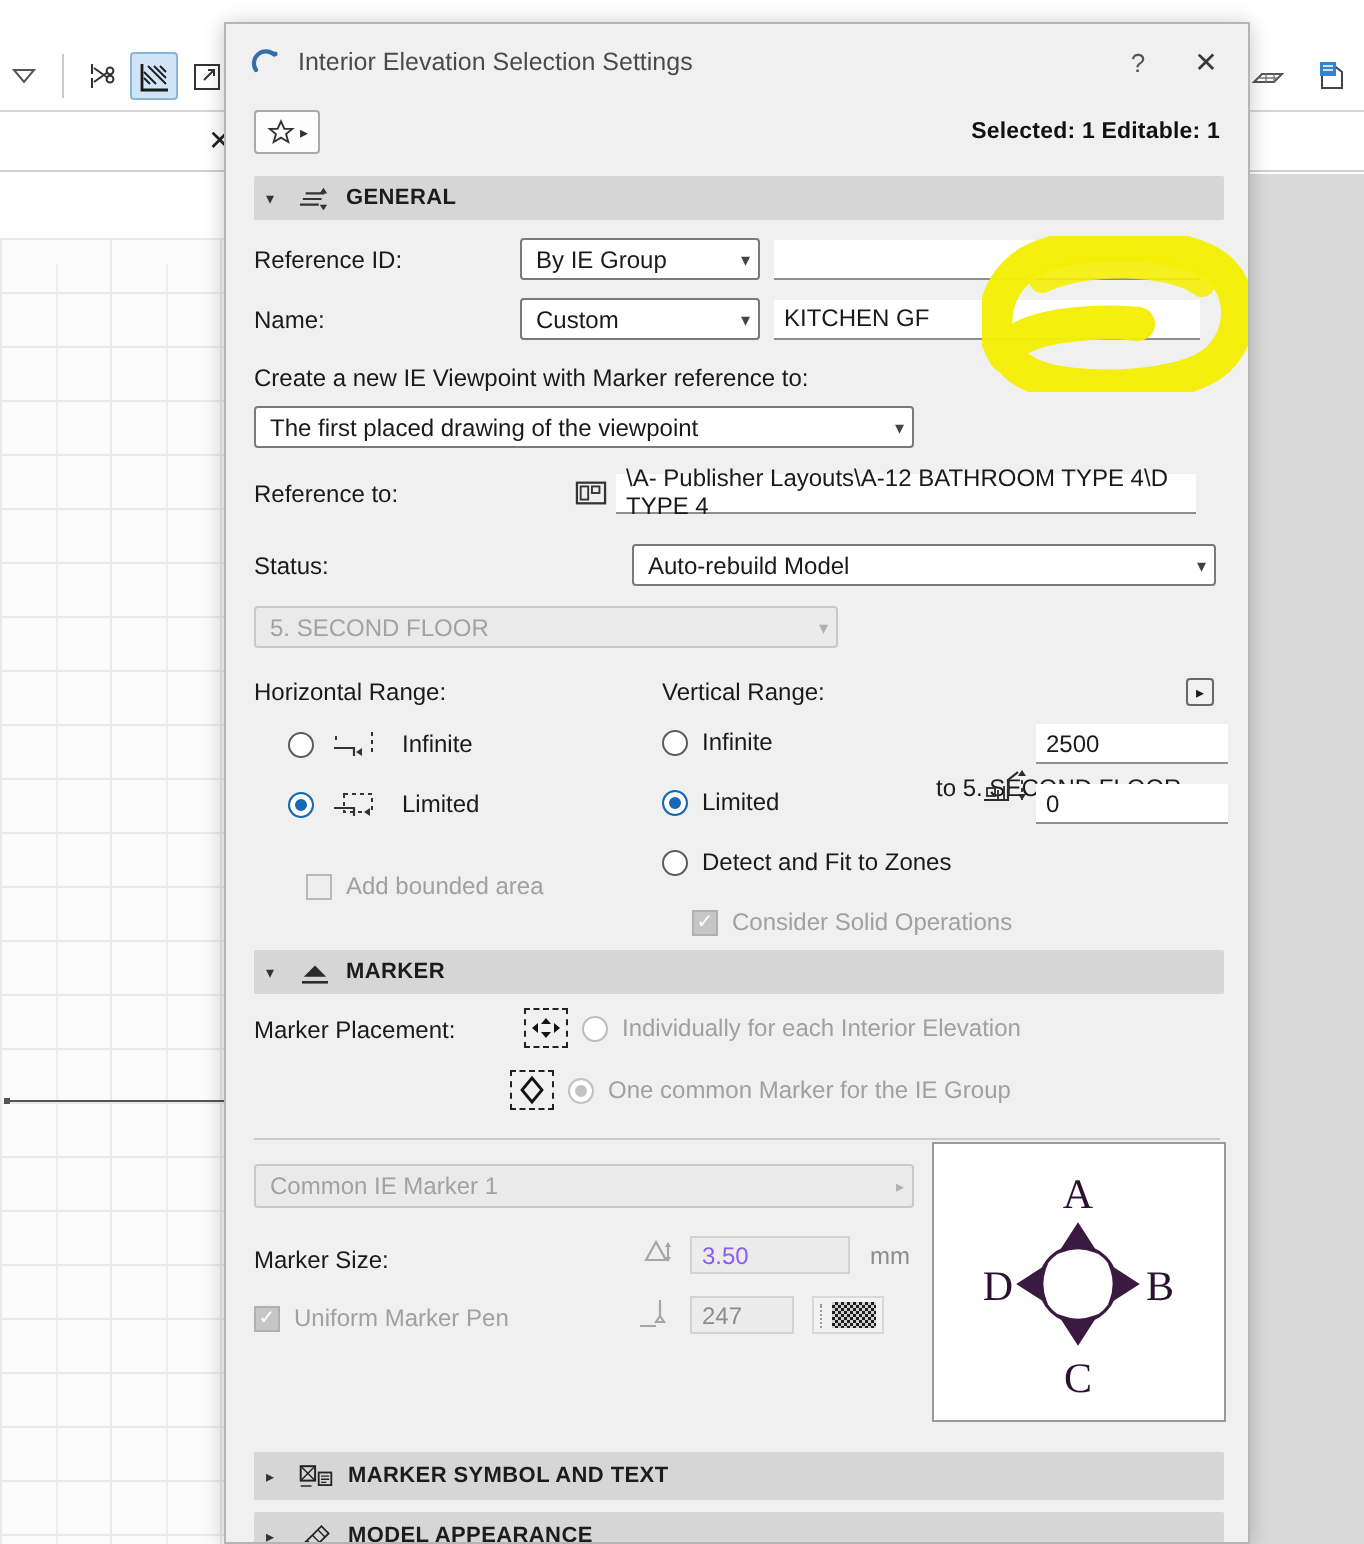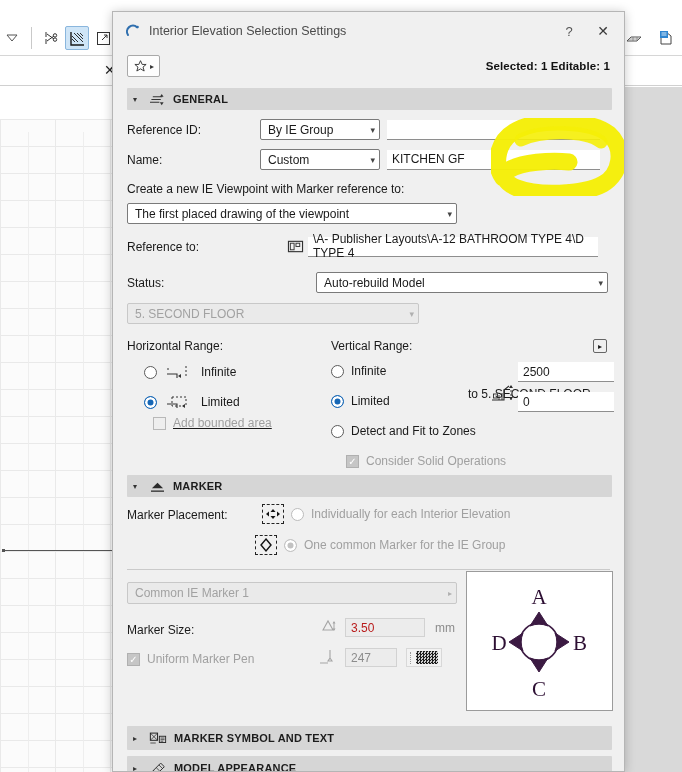--- a/index.html
+++ b/index.html
@@ -322,21 +322,21 @@
       <span class="radio on"></span>
       <span class="small-icon">
         <svg width="30" height="16" viewBox="0 0 30 16">
           <path d="M3 10h10v4" fill="none" stroke="#333" stroke-width="1.1"></path>
           <rect x="8" y="3" width="14" height="9" fill="none" stroke="#333" stroke-width="1" stroke-dasharray="2 2"></rect>
           <path d="M21 14l-3-2 3-2z" fill="#333"></path>
         </svg>
       </span>
       <span class="otxt">Limited</span>
     </div>
-    <div class="opt" style="position:absolute; left:40px; top:77px;text-decoration:underline;">
+    <div class="opt" style="position:absolute; left:40px; top:97px;">
       <span class="chk"></span>
       <span class="otxt dim">Add bounded area</span>
     </div>
 
     <div class="opt" style="position:absolute; left:218px; top:25px;">
       <span class="radio"></span>
       <span class="otxt">Infinite</span>
     </div>
     <div class="opt" style="position:absolute; left:218px; top:55px;">
       <span class="radio on"></span>
@@ -415,21 +415,21 @@
 
     <span class="lbl" style="position:absolute; left:14px; top:53px;">Marker Size:</span>
     <span class="small-icon" style="position:absolute; left:202px; top:48px;">
       <svg width="30" height="16" viewBox="0 0 30 16">
         <path d="M8 12L13 3l5 9z" fill="none" stroke="#a5a5a5" stroke-width="1.1"></path>
         <path d="M19 4v8" stroke="#a5a5a5" stroke-width="1"></path>
         <path d="M17.5 5.5L19 3l1.5 2.5z" fill="#a5a5a5"></path>
           <path d="M17.5 10.5L19 13l1.5-2.5z" fill="#a5a5a5"></path>
       </svg>
     </span>
-    <span style="position:absolute; left:232px; top:48px; width:80px; height:19px; background:#ececec; border:1px solid #d2d2d2; display:flex; align-items:center; padding:0 5px; font-size:12px; color:#b91c1c;">
+    <span style="position:absolute; left:232px; top:48px; width:80px; height:19px; background:#ececec; border:1px solid #d2d2d2; display:flex; align-items:center; padding:0 5px; font-size:12px; color:#8b5cf6;">
       <span>3.50</span>
     </span>
     <span style="position:absolute; left:322px; top:51px; font-size:12px; color:#8c8c8c;">mm</span>
 
     <div class="opt" style="position:absolute; left:14px; top:82px;">
       <span class="chk checked">✓</span>
       <span class="otxt dim">Uniform Marker Pen</span>
     </div>
     <span class="small-icon" style="position:absolute; left:205px; top:78px;">
       <svg width="24" height="18" viewBox="0 0 24 18">

